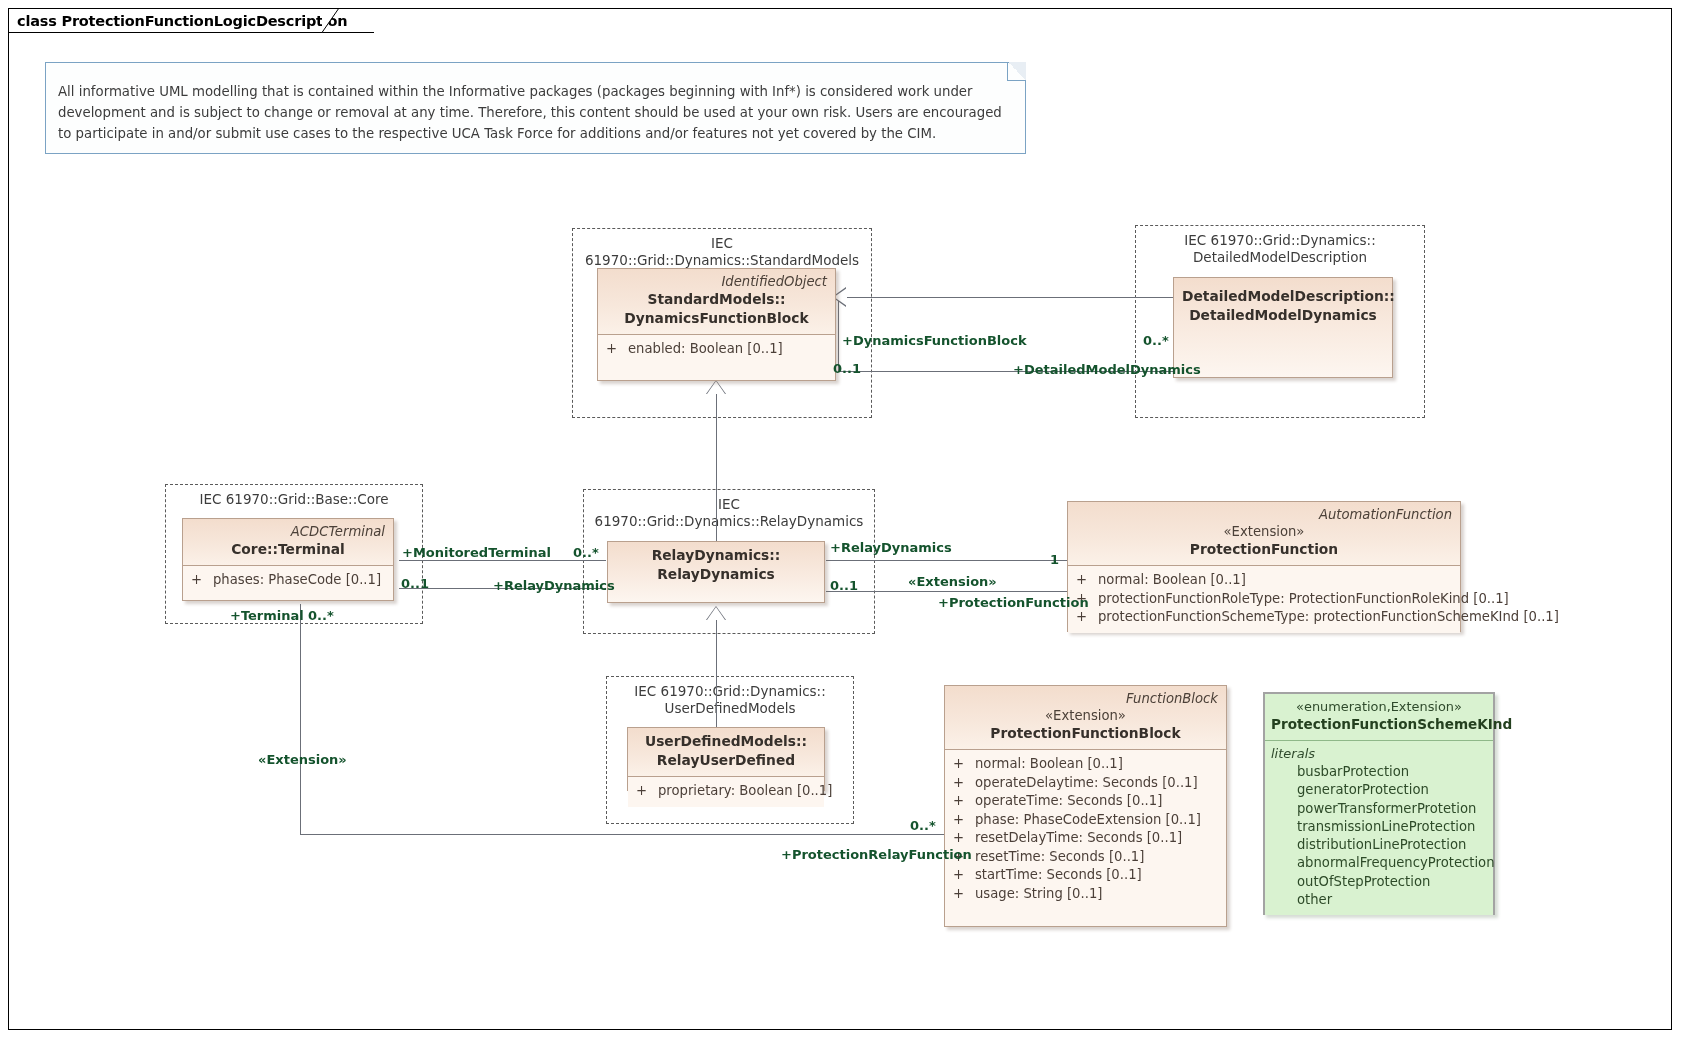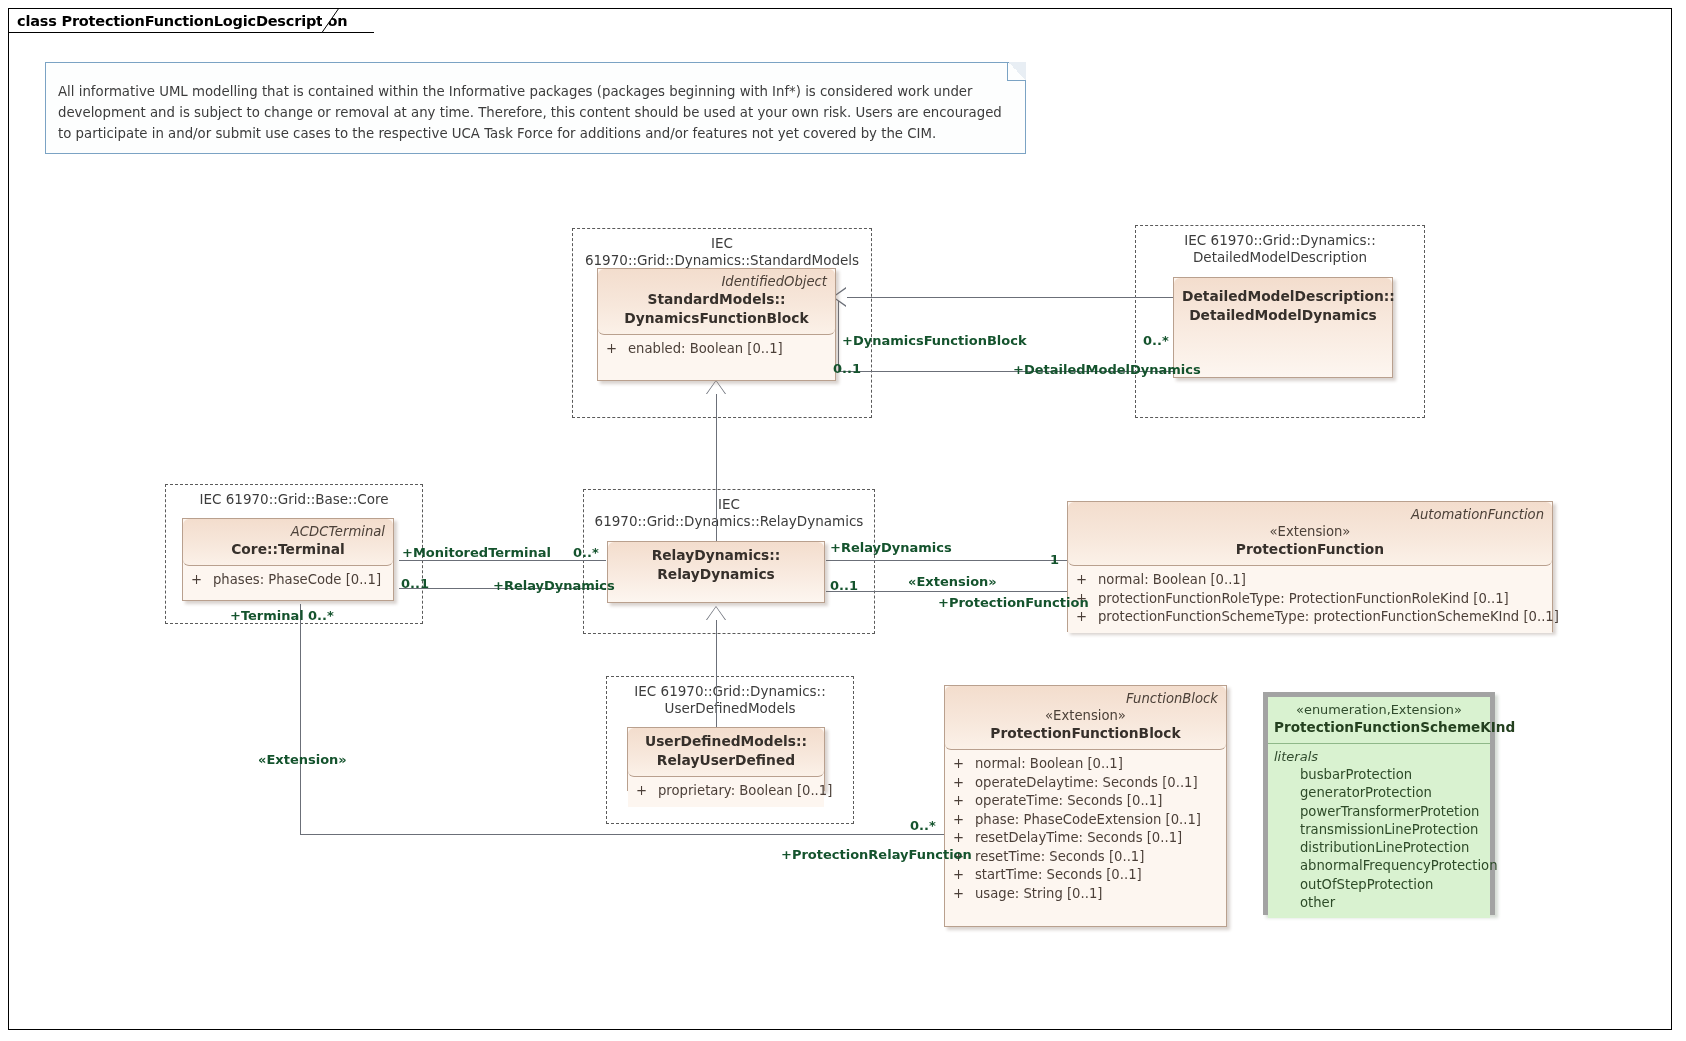--- a/index.html
+++ b/index.html
@@ -112,21 +112,20 @@
     border: 1px solid #b9a08e;
     background: #fdf6f0;
     box-shadow: 3px 3px 3px rgba(130,110,95,0.30);
     z-index: 3;
   }
   .cls-head {
     box-sizing: border-box;
     background: linear-gradient(to bottom, #f3ddcd 0%, #f7e7db 55%, #fbf1e8 100%);
     border-bottom: 1px solid #b9a08e;
     padding: 4px 8px 6px 8px;
-    border-radius: 6px;
   }
   .cls-head.flat {
     background: #fdf6f0;
   }
   .cls-stereo-right {
     text-align: right;
     font-style: italic;
     font-size: 13.2px;
     color: #4b4038;
     line-height: 17px;
@@ -159,21 +158,21 @@
   .attr .vis {
     width: 22px;
     flex: 0 0 22px;
     text-align: left;
   }
 
   
   .enum {
     position: absolute;
     box-sizing: border-box;
-    border: 5px solid #a3a3a3;
+    border: 2px solid #a3a3a3;
     background: #c4b5fd;
     box-shadow: 3px 3px 3px rgba(120,140,115,0.30);
     z-index: 3;
   }
   .enum-head {
     padding: 4px 6px 6px 6px;
     border-bottom: 1px solid #8fb889;
     background: #d9f2d0;
   }
   .enum-stereo {
@@ -383,21 +382,21 @@
     </div>
   </div>
 
   <div class="cls" style="left:607px; top:541px; width:218px; height:62px;">
     <div class="cls-head flat" style="border-bottom:none; height:100%; display:flex; flex-direction:column; background:linear-gradient(to bottom,#f3ddcd 0%,#f8e9de 50%,#fdf6f0 100%);">
       <div class="cls-name">RelayDynamics::
 RelayDynamics</div>
     </div>
   </div>
 
-  <div class="cls" style="left:1067px; top:501px; width:486px; height:131px;">
+  <div class="cls" style="left:1067px; top:501px; width:394px; height:131px;">
     <div class="cls-head">
       <div class="cls-stereo-right">AutomationFunction</div>
       <div class="cls-stereo-center">«Extension»</div>
       <div class="cls-name">ProtectionFunction</div>
     </div>
     <div class="cls-attrs">
       <div class="attr">
         <span class="vis">+</span>
         <span>normal: Boolean [0..1]</span>
       </div>

